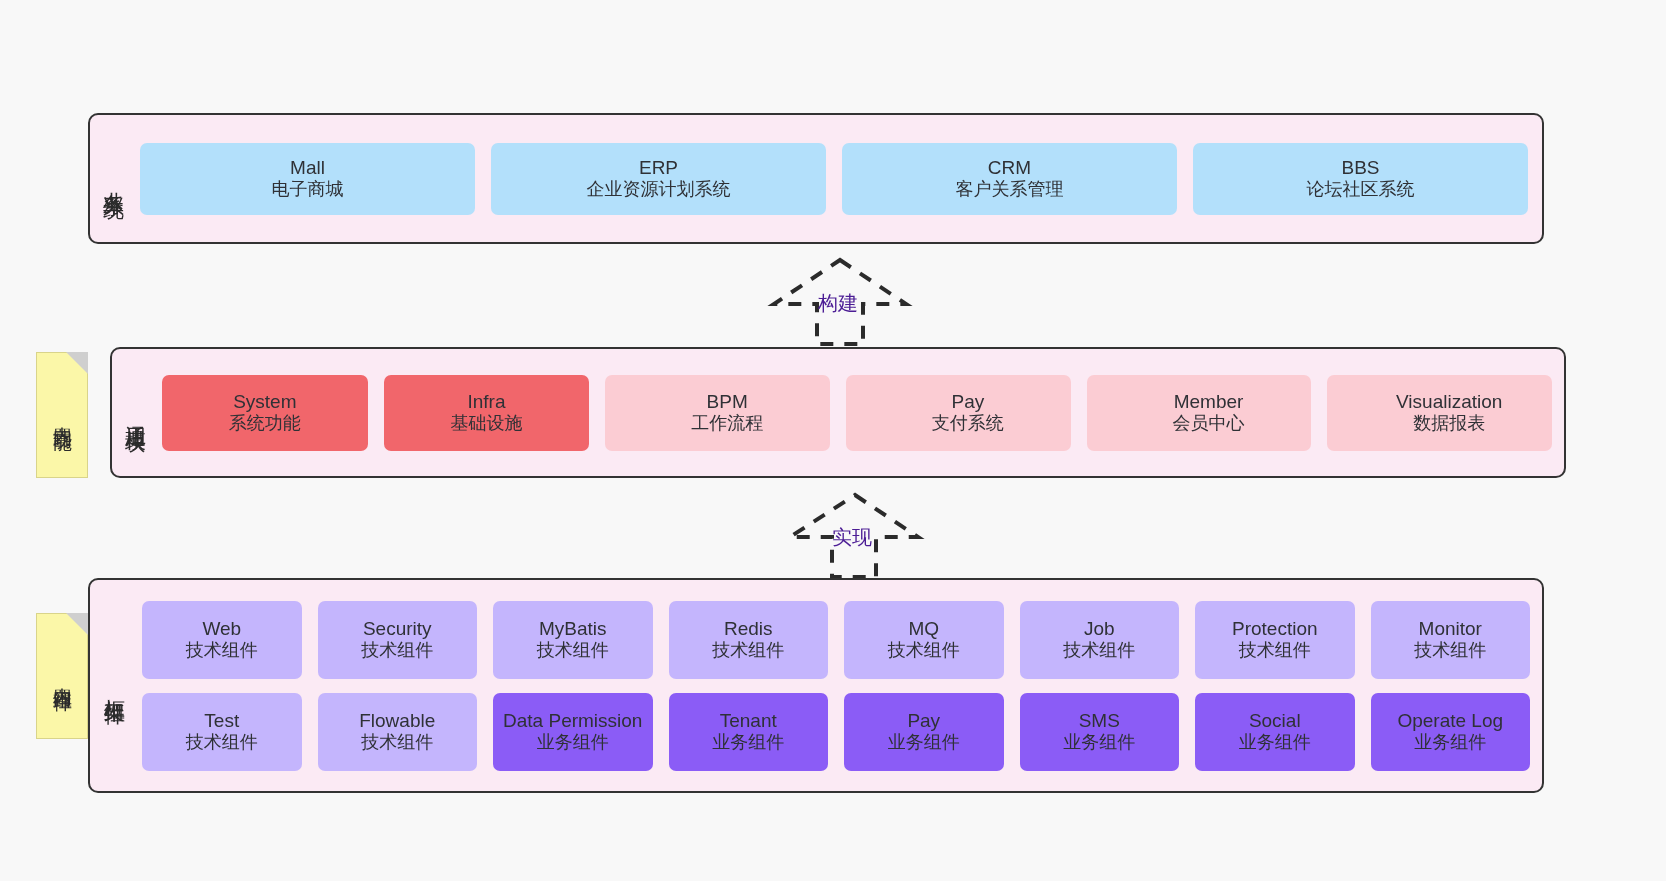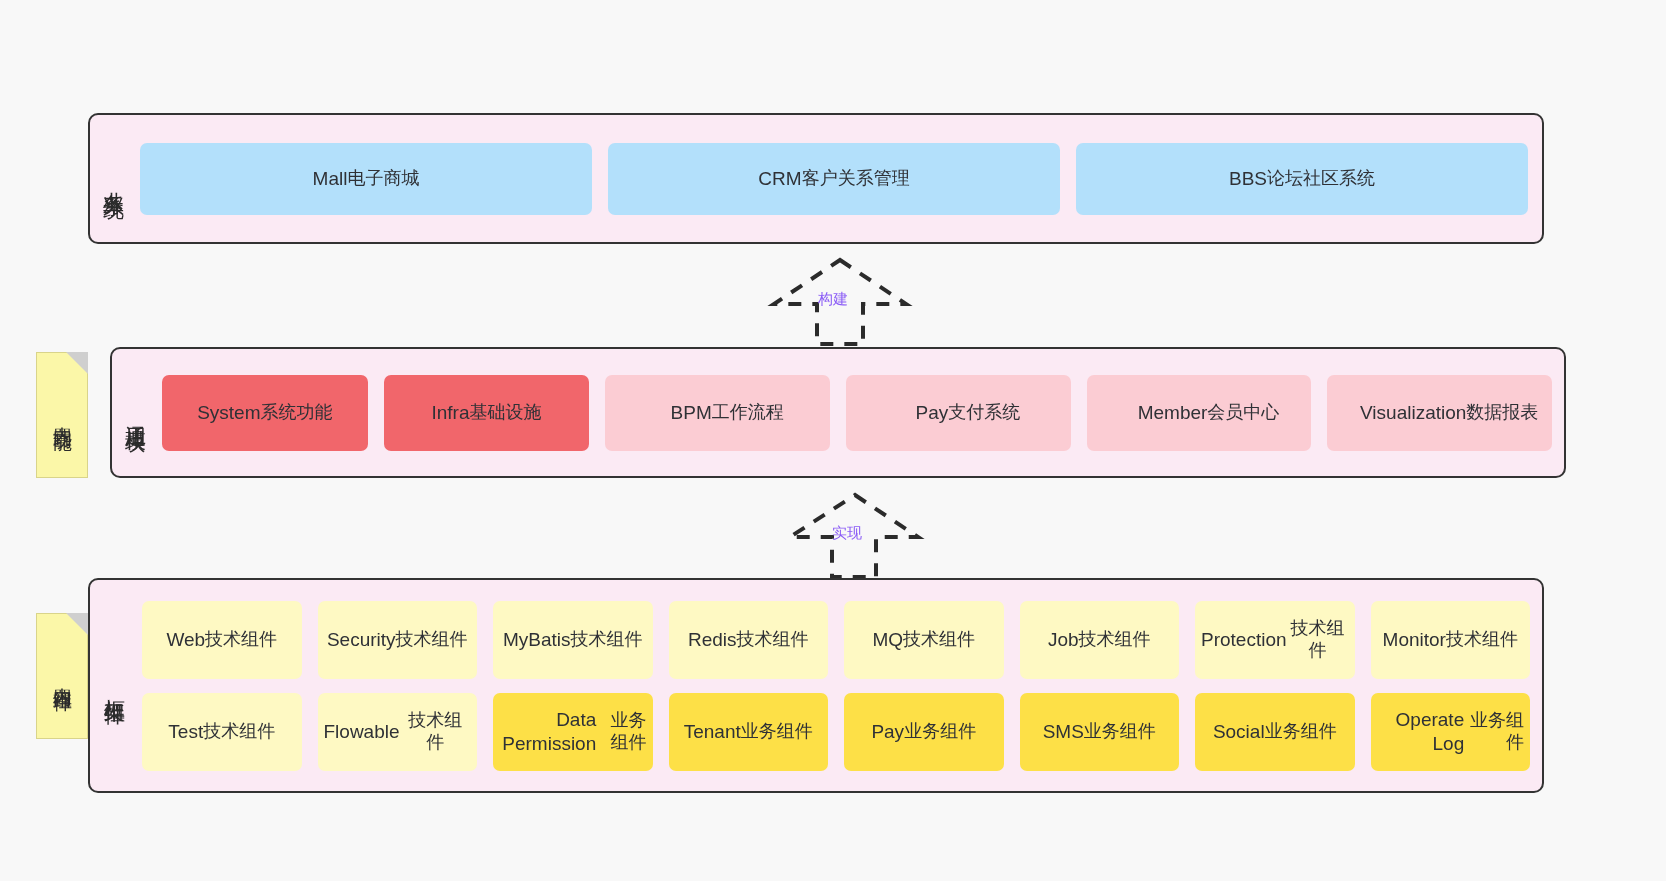--- a/index.html
+++ b/index.html
@@ -43,36 +43,37 @@
     padding: 0 12px 0 4px;
   }
   .row {
     display: flex;
     gap: 16px;
   }
   .card {
     flex: 1 1 0;
     border-radius: 7px;
     display: flex;
+    flex-direction: column;
     align-items: center;
     justify-content: center;
     text-align: center;
     color: #2f3136;
     line-height: 1.22;
     padding: 4px 6px;
   }
   .card .t1 { font-size: 19px; }
   .card .t2 { font-size: 18px; }
 
   
   .c-blue       { background: #b3e0fb; }
   .c-red        { background: #f1666b; }
   .c-pink       { background: #fbccd3; padding-left: 25px; }
-  .c-green      { background: #fef9c3; }
-  .c-greenlight { background: #fde047; text-align: right; }
+  .c-green      { background: #c4b5fd; }
+  .c-greenlight { background: #8b5cf6; text-align: right; }
 
   
   #band-business { left: 88px;  top: 113px; width: 1456px; height: 131px; }
   #band-business .card { height: 72px; }
   #band-business .band-body { padding-right: 14px; }
 
   #band-common   { left: 88px;  top: 347px; width: 1456px; height: 131px; margin-left: 22px; }
   #band-common .card { height: 76px; }
 
   #band-frame    { left: 88px;  top: 578px; width: 1456px; height: 215px; }
@@ -105,22 +106,22 @@
     border-top: 22px solid #cfcfcf;
   }
   #sticky-common { left: 36px; top: 352px; height: 126px; }
   #sticky-frame  { left: 36px; top: 613px; height: 126px; }
 
   
   .gen-arrow { position: absolute; }
   .gen-arrow svg { display: block; overflow: visible; }
   .gen-label {
     position: absolute;
-    font-size: 15px;
-    color: #8b5cf6;
+    font-size: 20px;
+    color: #4c1d95;
     background: transparent;
     white-space: nowrap;
     user-select: none;
   }
   #arrow-build { left: 755px; top: 256px; width: 170px; height: 90px; }
   #arrow-build .gen-label { left: 63px; top: 34px; }
   #arrow-impl  { left: 770px; top: 491px; width: 170px; height: 88px; }
   #arrow-impl  .gen-label { left: 62px; top: 33px; }
 </style>
 </head>
@@ -130,20 +131,24 @@
 
   <div class="band" id="band-business">
     <div class="band-label">业务系统</div>
     <div class="band-body">
       <div class="row">
         <div class="card c-blue">
           <span class="t1">Mall</span>
           <span class="t2">电子商城</span>
         </div>
         <div class="card c-blue">
+          <span class="t1">ERP</span>
+          <span class="t2">企业资源计划系统</span>
+        </div>
+        <div class="card c-blue">
           <span class="t1">CRM</span>
           <span class="t2">客户关系管理</span>
         </div>
         <div class="card c-blue">
           <span class="t1">BBS</span>
           <span class="t2">论坛社区系统</span>
         </div>
       </div>
     </div>
   </div>

